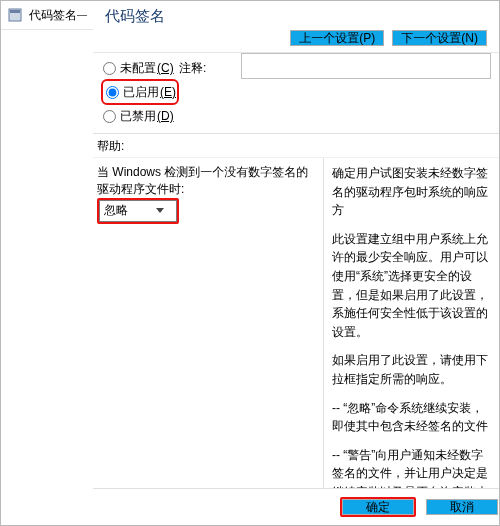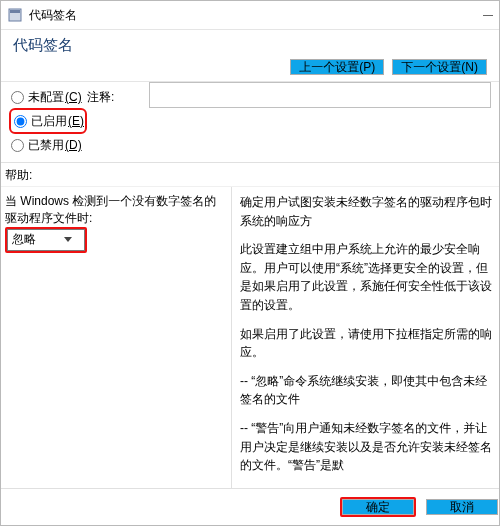--- a/index.html
+++ b/index.html
@@ -1,16 +1,16 @@
 <!DOCTYPE html>
 <html><head>
 <meta charset="utf-8">
 <style>
   html,body{margin:0;padding:0;font-family:"Microsoft YaHei","Segoe UI",sans-serif;font-size:12px;color:#000;background:#fff}
-  .window{width:500px;height:526px;border:1px solid #b9b9b9;box-sizing:border-box;overflow:hidden;display:flex;flex-direction:column;background:#fff}
+  .window{width:500px;height:526px;border:1px solid #b9b9b9;box-sizing:border-box;overflow:hidden;display:flex;flex-direction:row;background:#fff}
   .titlebar{height:28px;display:flex;align-items:center;padding:0 6px;border-bottom:1px solid #e5e5e5}
   .titlebar .icon{width:16px;height:16px;margin-right:6px}
   .titlebar .title{font-size:12px}
   .min-icon{margin-left:auto;width:10px;height:1px;background:#666}
   .content{flex:1;display:flex;flex-direction:column;overflow:hidden}
   .heading{font-size:15px;padding:6px 12px 0 12px;color:#1a3e6e}
   .topbar{display:flex;justify-content:flex-end;gap:8px;padding:4px 12px 6px 0}
   .btn{min-width:90px;height:16px;border:1px solid #adadad;background:#0ea5e9;font-size:12px;display:inline-flex;align-items:center;justify-content:center;padding:0 8px;cursor:pointer}
   .form{display:flex;padding:0 0 6px 8px}
   .radios{width:78px;padding-top:4px}

